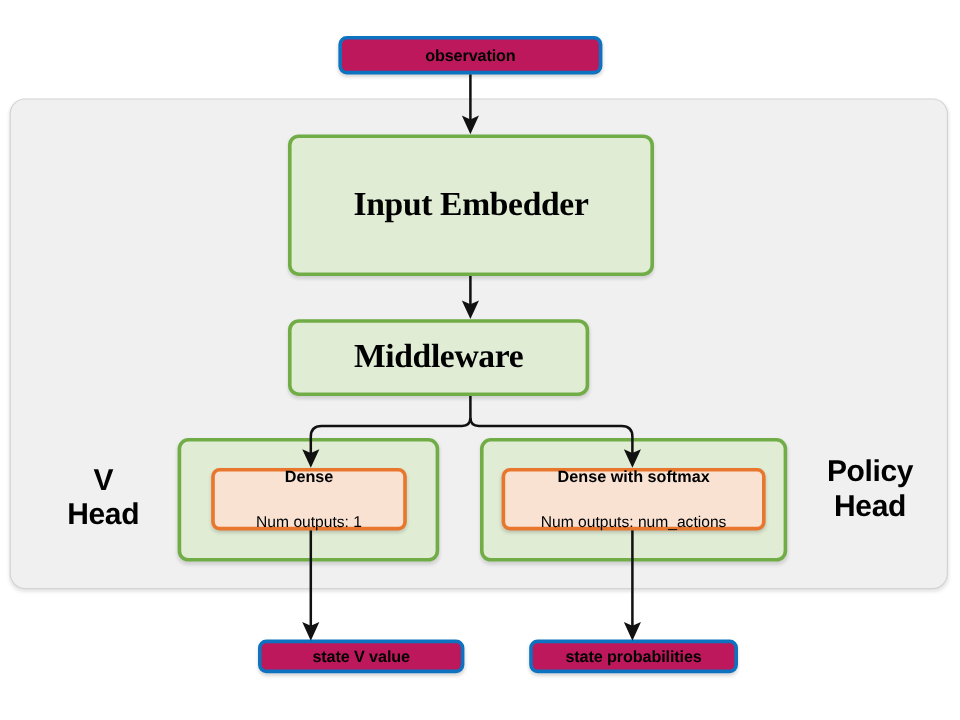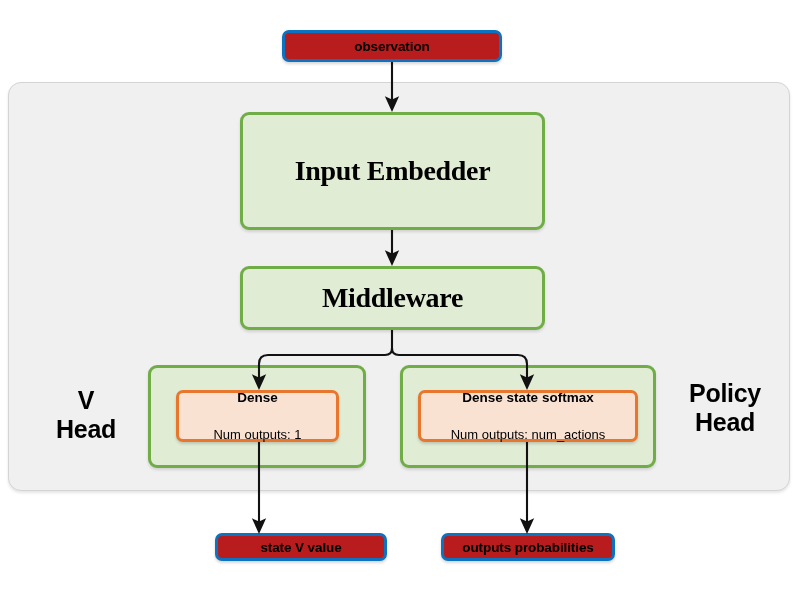--- a/index.html
+++ b/index.html
@@ -39,21 +39,21 @@
     width: 782px;
     height: 409px;
     background: #f0f0f0;
     border: 1px solid #d4d4d4;
     border-radius: 13px;
     box-shadow: 0 2px 3px rgba(0,0,0,0.10);
   }
 
   
   .io {
-    background: #b91c1c;
+    background: #be185d;
     border: 3px solid #0d72bf;
     border-radius: 7px;
     box-shadow: 0 2px 3px rgba(0,0,0,0.16);
     font-size: 13.5px;
     font-weight: bold;
     color: #000;
     letter-spacing: -0.1px;
   }
 
   
@@ -108,54 +108,54 @@
   <div class="node io" style="left:282px; top:30px; width:220px; height:32px;">
     <span>observation</span>
   </div>
 
   <div class="node panel"></div>
 
   <div class="node green big" style="left:240px; top:112px; width:305px; height:118px;">
     <span>Input Embedder</span>
   </div>
 
-  <div class="node green big" style="left:240px; top:266px; width:305px; height:64px;">
+  <div class="node green big" style="left:240px; top:266px; width:251px; height:64px;">
     <span>Middleware</span>
   </div>
 
   <div class="node green head" style="left:148px; top:365px; width:218px; height:103px;"></div>
 
   <div class="node orange" style="left:176px; top:390px; width:163px; height:52px;">
     <span class="t1">Dense</span>
     <span class="t2">Num outputs: 1</span>
   </div>
 
   <div class="node green head" style="left:400px; top:365px; width:256px; height:103px;"></div>
 
   <div class="node orange" style="left:418px; top:390px; width:220px; height:52px;">
-    <span class="t1">Dense state softmax</span>
+    <span class="t1">Dense with softmax</span>
     <span class="t2">Num outputs: num_actions</span>
   </div>
 
   <div class="headlabel" style="left:30px; top:386px; width:112px;">
     <div>V</div>
     <div>Head</div>
   </div>
 
   <div class="headlabel" style="left:663px; top:379px; width:124px;">
     <div>Policy</div>
     <div>Head</div>
   </div>
 
   <div class="node io" style="left:168px; top:533px; width:172px; height:28px;margin-left:47px;">
     <span>state V value</span>
   </div>
 
   <div class="node io" style="left:441px; top:533px; width:174px; height:28px;">
-    <span>outputs probabilities</span>
+    <span>state probabilities</span>
   </div>
 
   <svg class="edges" viewBox="0 0 800 600">
     <defs>
       <marker id="arrowhead" markerWidth="9" markerHeight="9" refX="5.2" refY="4" orient="auto" markerUnits="strokeWidth">
         <path d="M0.6,0.6 L8,4 L0.6,7.4 L2.1,4 Z" fill="#111111"></path>
       </marker>
     </defs>
 
     <path d="M392,62 L392,106" stroke="#111111" stroke-width="2.1" fill="none" marker-end="url(#arrowhead)"></path>

